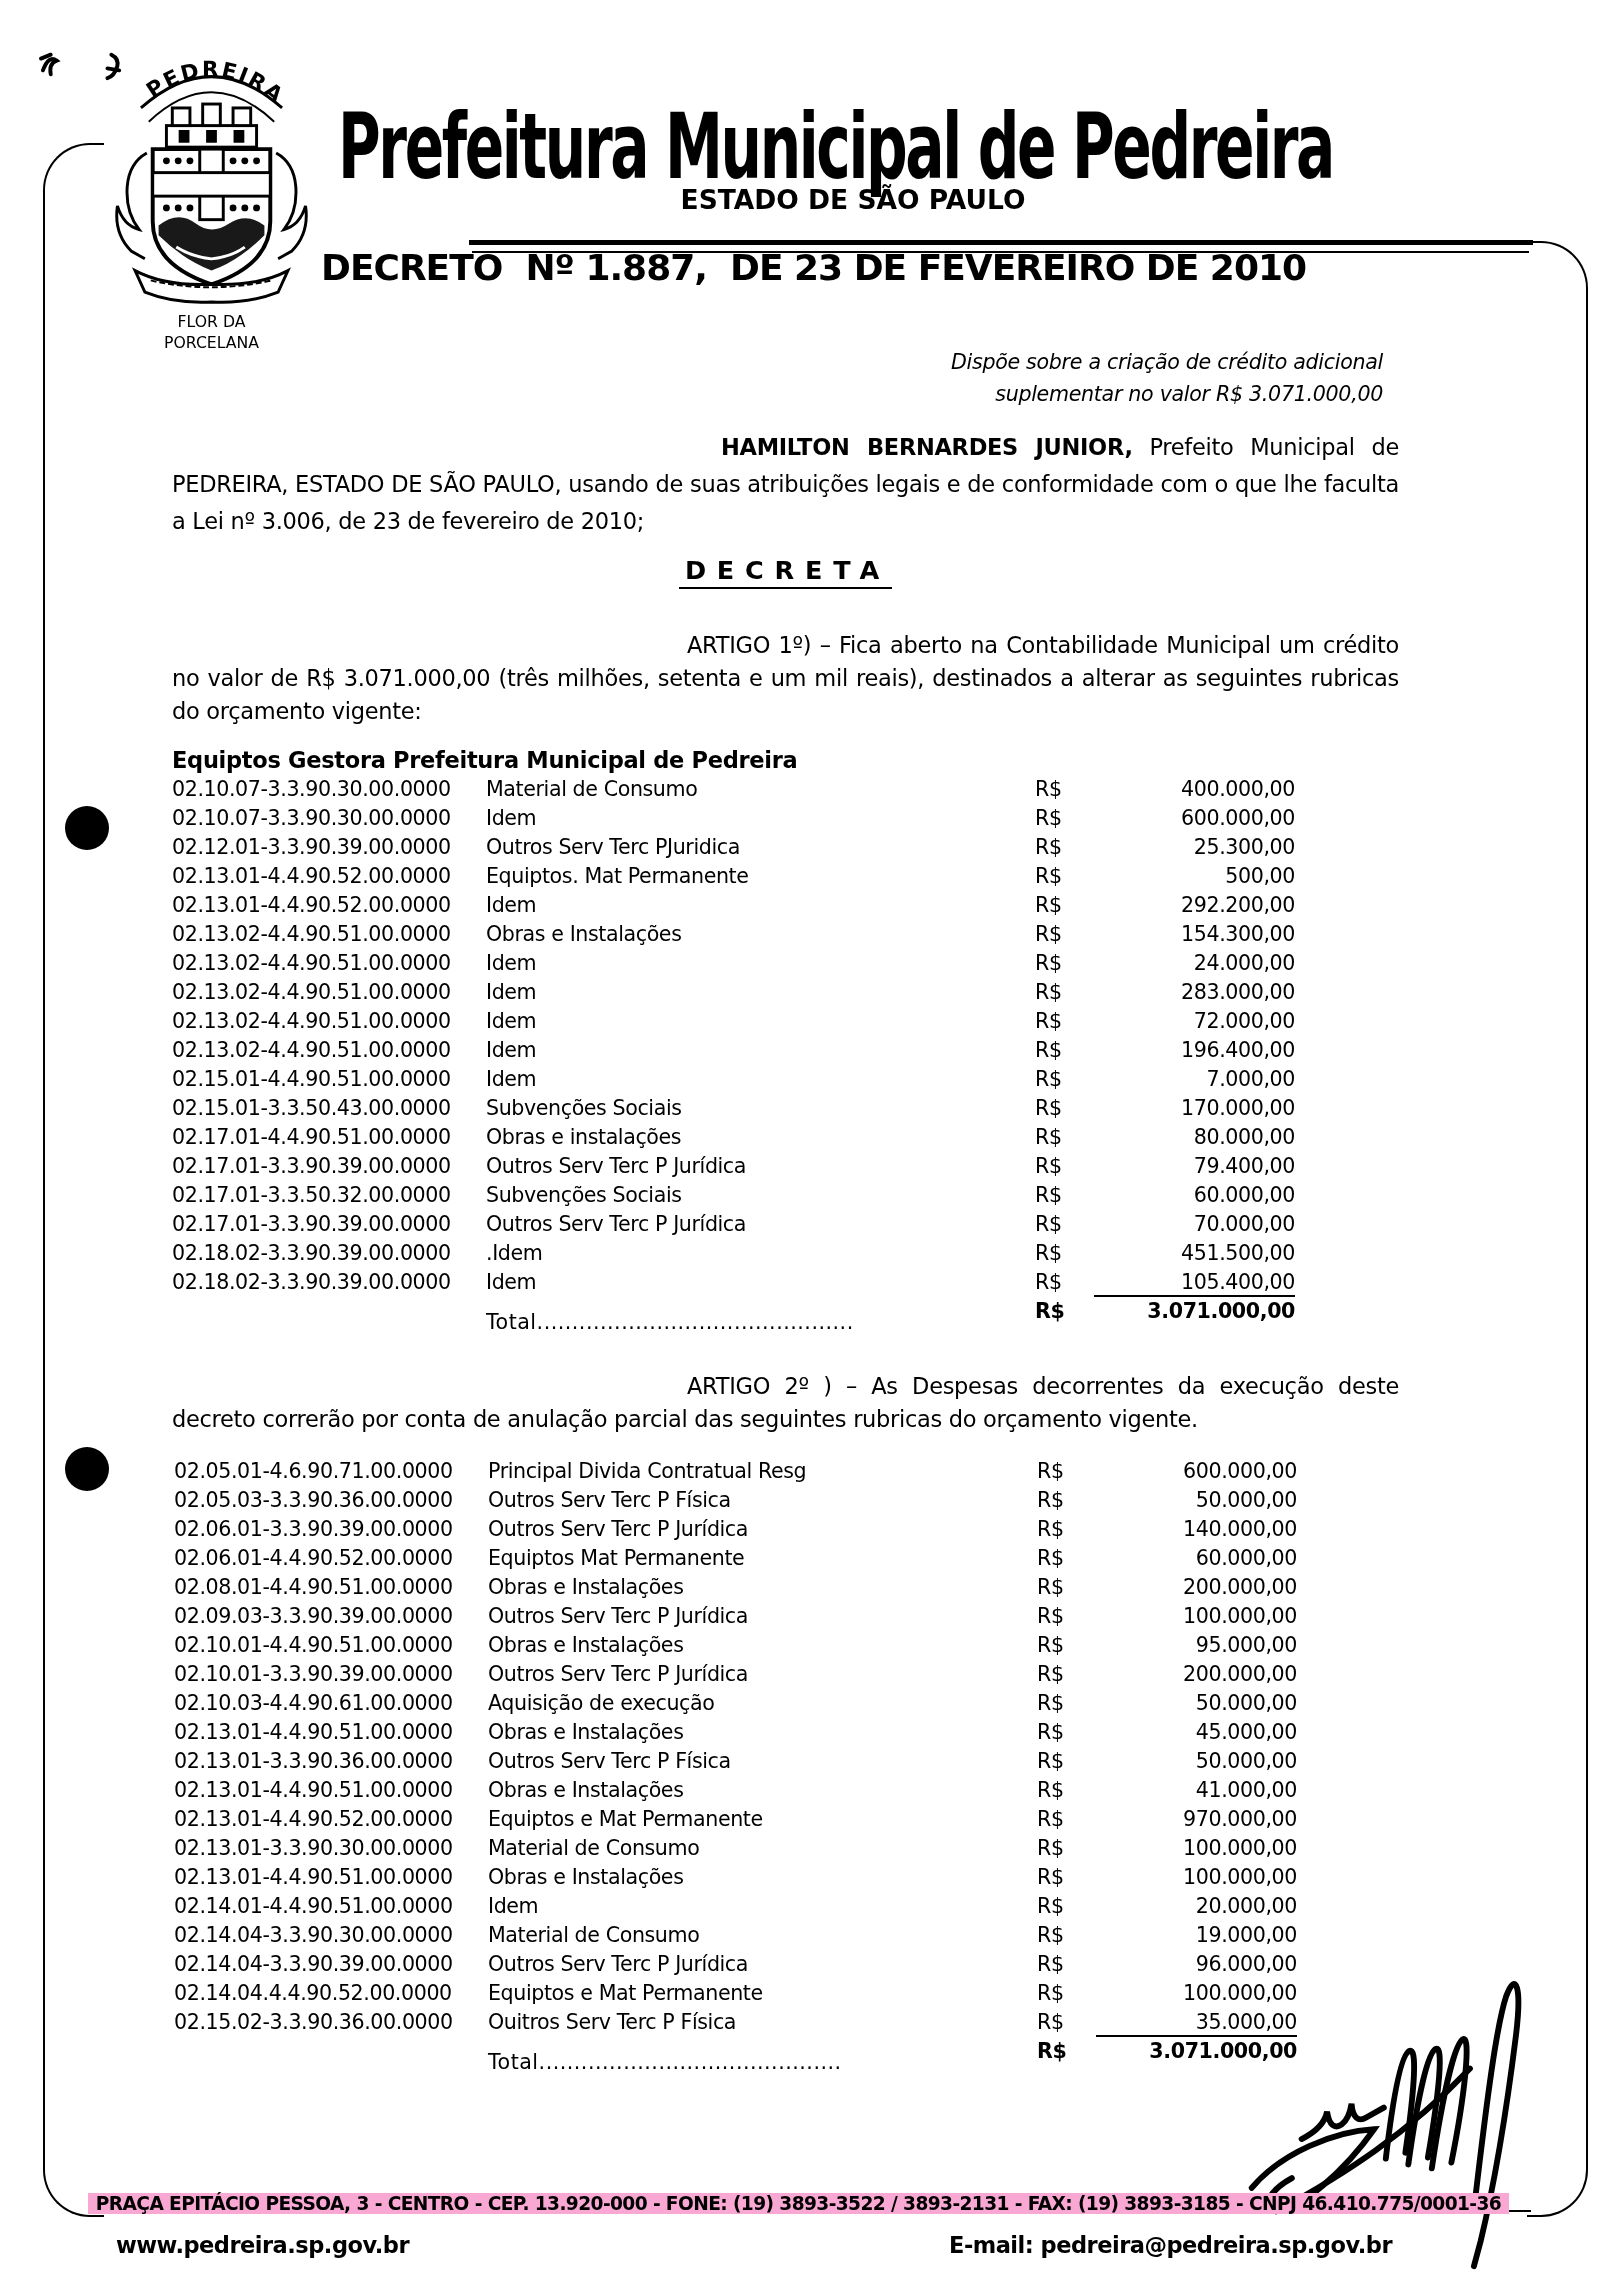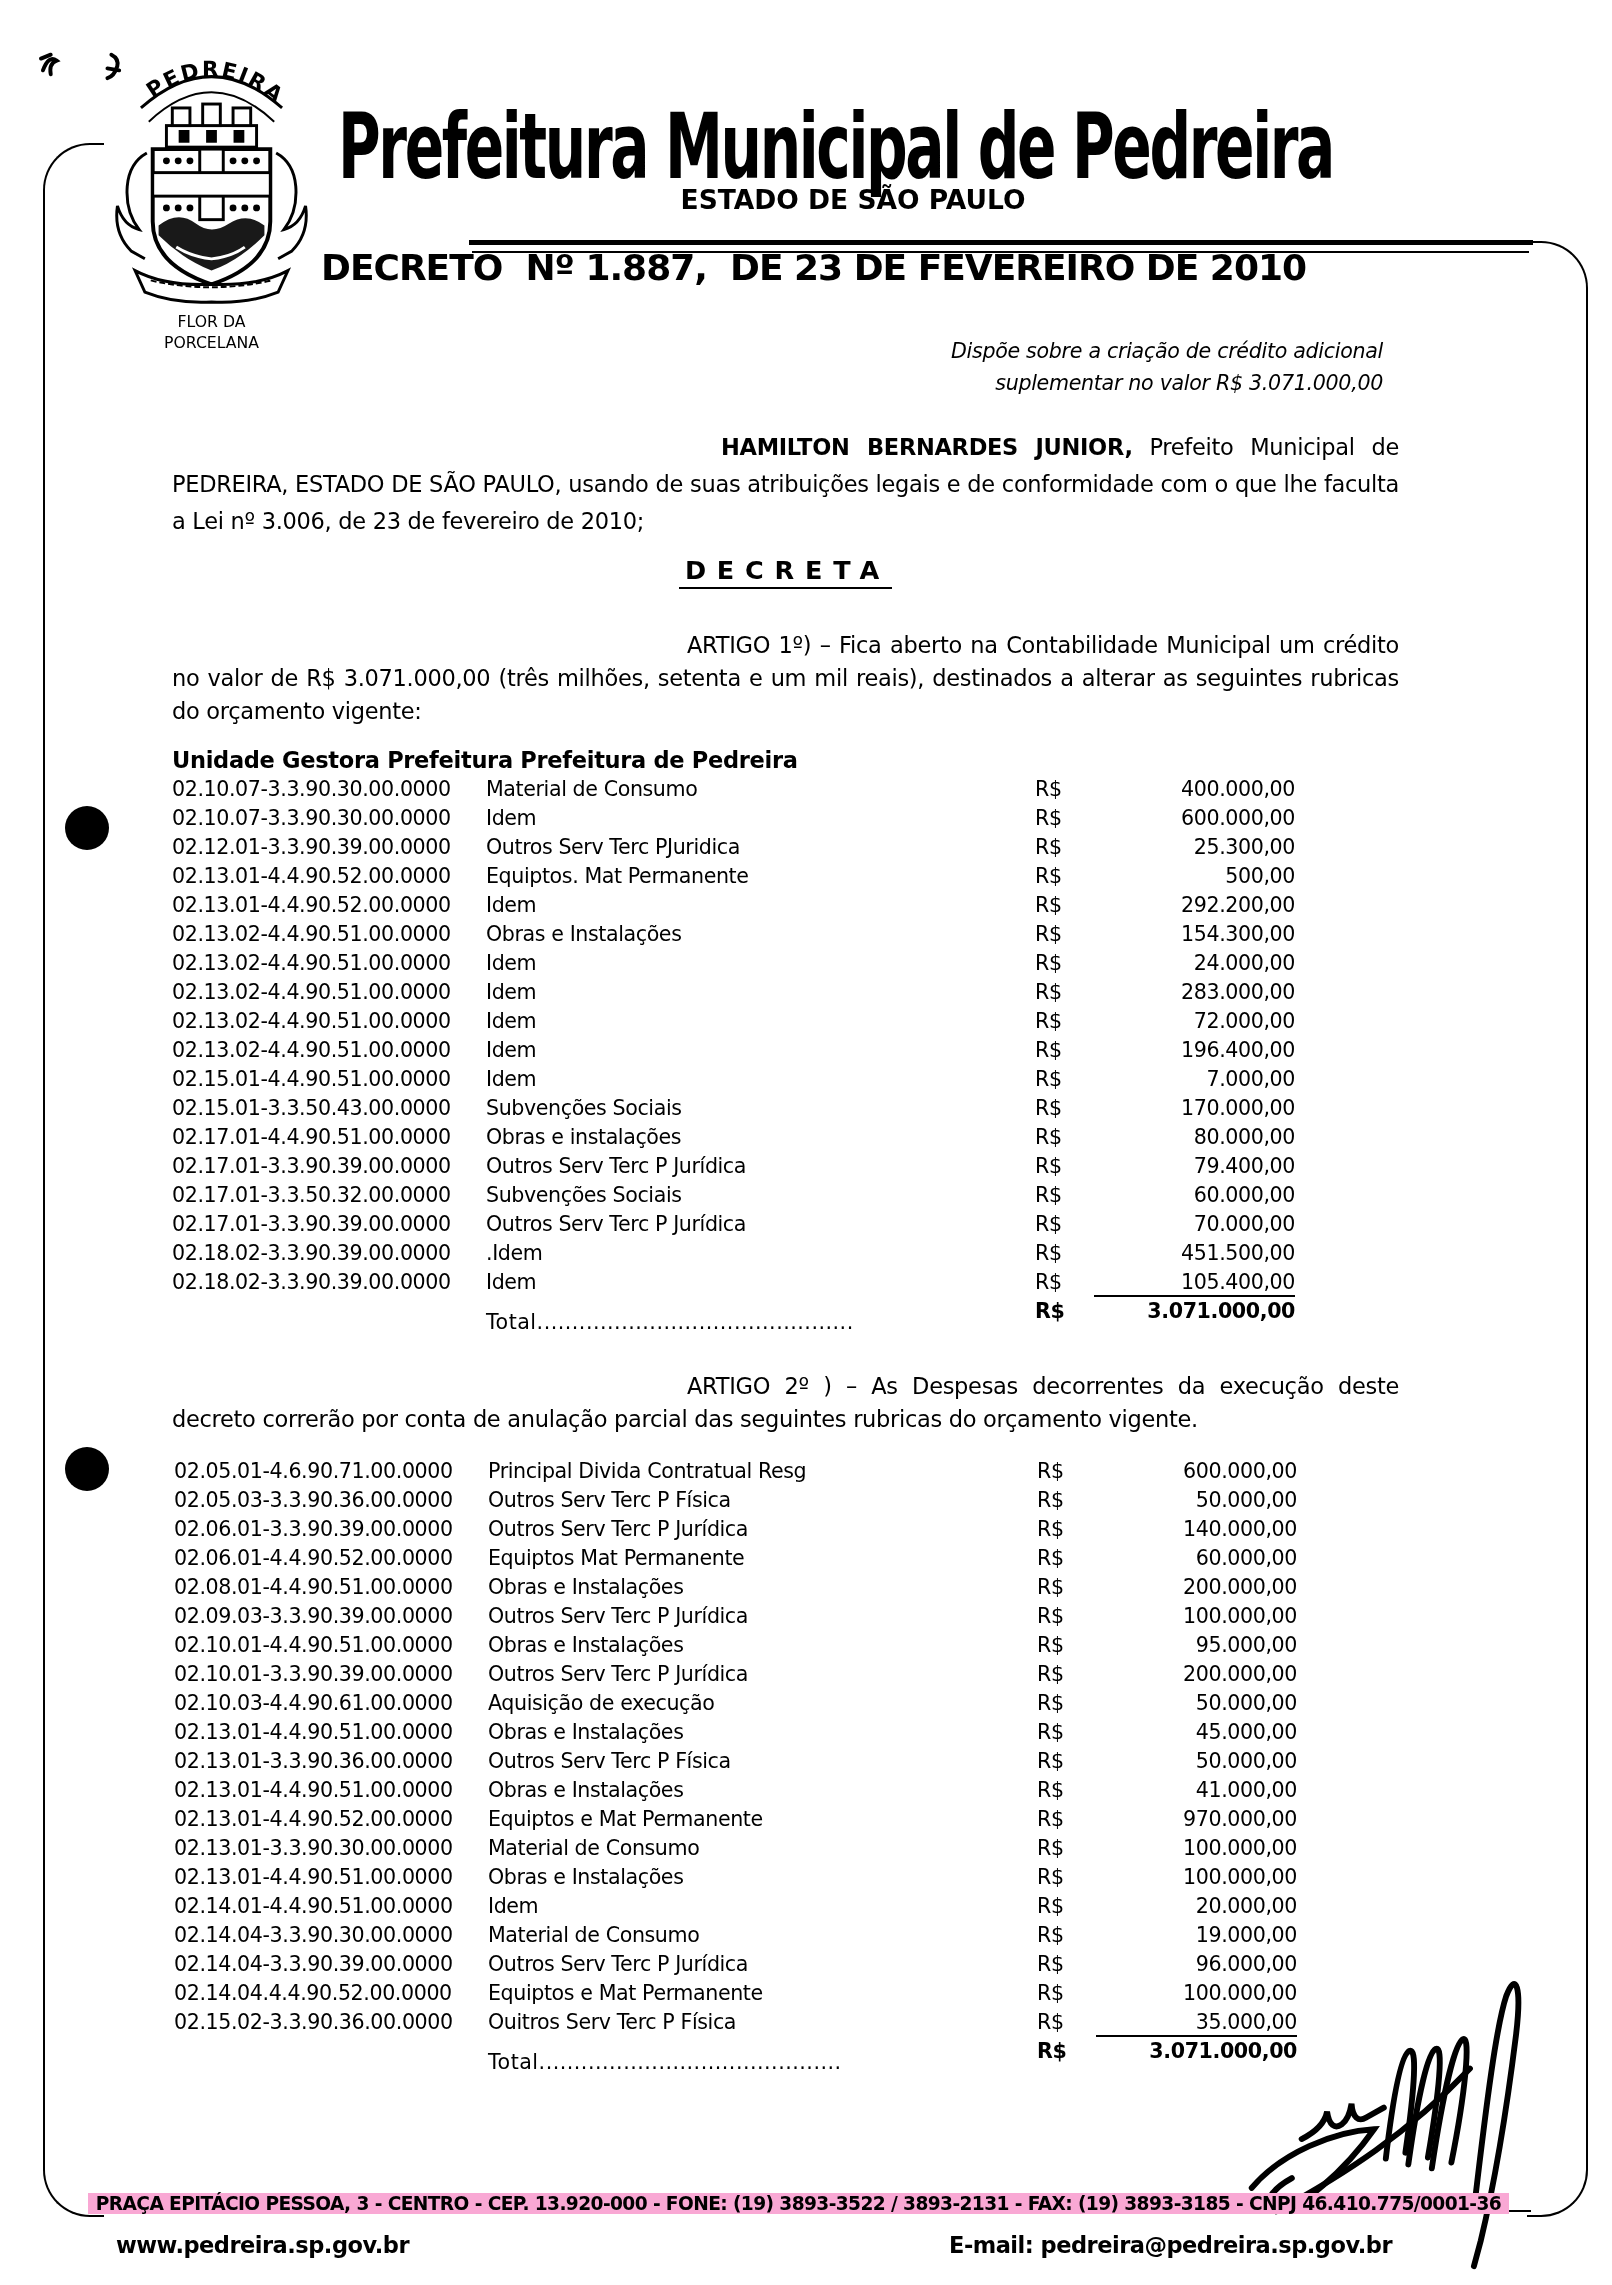--- a/index.html
+++ b/index.html
@@ -21,21 +21,21 @@
   .rule-thick{left:469px;top:240px;width:1064px;height:4.9px;background:#000;}
   .rule-thin{left:472px;top:251px;width:1057px;height:2px;background:#000;}
 
   
   .brand-title{left:338px;top:94px;font-size:71px;font-weight:800;letter-spacing:-2.9px;
     transform:scale(0.82,1.28);transform-origin:left top;white-space:nowrap;}
   .state-line{left:608px;top:184px;width:490px;text-align:center;font-size:26.5px;font-weight:bold;letter-spacing:0;}
   .decree-line{left:321px;top:247px;font-size:36px;font-weight:bold;white-space:pre;letter-spacing:-1px;}
 
   
-  .ementa{left:926px;top:335px;width:457px;text-align:right;font-style:italic;
+  .ementa{left:926px;top:346px;width:457px;text-align:right;font-style:italic;
     font-size:20.6px;line-height:32px;letter-spacing:-0.3px;}
 
   
   .para{left:172px;width:1227px;font-size:22.5px;letter-spacing:-0.3px;text-align:justify;margin:0;}
   .p-preamble{top:429px;line-height:37px;text-indent:549px;}
   .p-artigo1{top:629px;line-height:33px;text-indent:515px;}
   .p-artigo2{top:1370px;line-height:33px;text-indent:515px;}
   .lead{font-weight:bold;}
   .lead-n{font-weight:normal;}
 
@@ -148,21 +148,21 @@
 
 <p class="abs para p-preamble"><span class="lead">HAMILTON BERNARDES JUNIOR,</span><span> Prefeito Municipal de PEDREIRA, ESTADO DE SÃO PAULO, usando de suas atribuições legais e de conformidade com o que lhe faculta a Lei nº 3.006, de 23 de fevereiro de 2010;</span></p>
 
 <div class="abs decreta-wrap">
   <span class="decreta">DECRETA</span>
 </div>
 
 <p class="abs para p-artigo1"><span class="lead-n">ARTIGO 1º)</span><span> – Fica aberto na Contabilidade Municipal um crédito no valor de R$ 3.071.000,00 (três milhões, setenta e um mil reais), destinados a alterar as seguintes rubricas do orçamento vigente:</span></p>
 
 <div class="abs tbl" style="left:172px;top:746px;width:1127px;">
-  <div class="tbl-title">Unidade Gestora Prefeitura Prefeitura de Pedreira</div>
+  <div class="tbl-title">Equiptos Gestora Prefeitura Municipal de Pedreira</div>
   <div class="tgrid">
 
       <span class="c-code">02.10.07-3.3.90.30.00.0000</span>
       <span class="c-desc">Material de Consumo</span>
       <span class="c-cur">R$</span>
       <span class="c-val">400.000,00</span>
 
       <span class="c-code">02.10.07-3.3.90.30.00.0000</span>
       <span class="c-desc">Idem</span>
       <span class="c-cur">R$</span>

